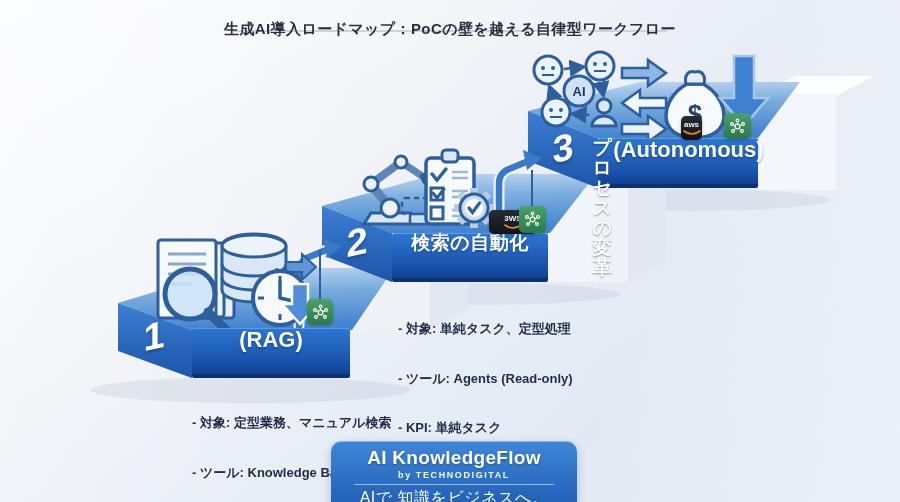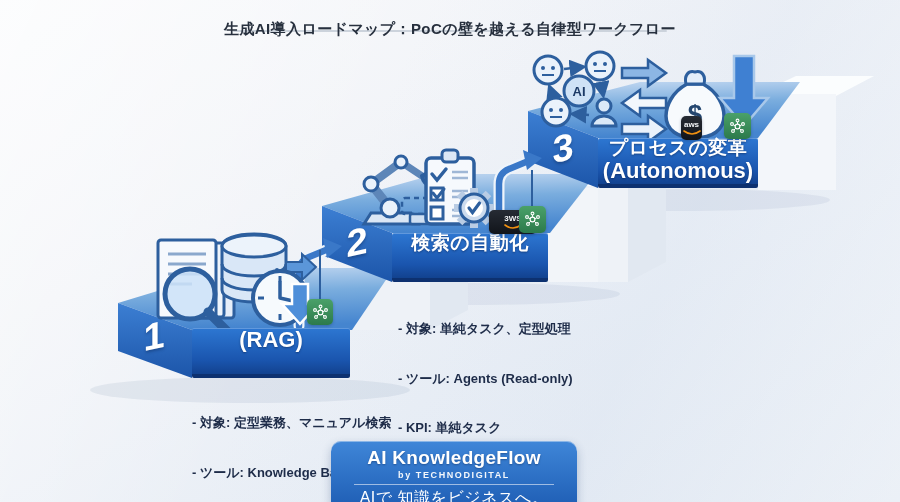--- a/index.html
+++ b/index.html
@@ -26,21 +26,21 @@
   .step-num{
     position:absolute;z-index:4;width:40px;text-align:center;color:#fff;
     font-size:38px;font-weight:800;transform:skewY(-12deg);
     text-shadow:0 2px 3px rgba(10,30,70,.35);
   }
   .num1{left:134px;top:315px;}
   .num2{left:337px;top:221px;}
   .num3{left:543px;top:127px;}
   
   .plate{
-    position:absolute;z-index:3;display:flex;flex-direction:column;gap:1px;
+    position:absolute;z-index:3;display:flex;justify-content:center;gap:1px;
     background:linear-gradient(180deg,#2d77d2 0%,#1a55ae 70%,#12428f 100%);
     border-bottom:4px solid #0d3170;border-radius:2px;color:#fff;text-align:center;
     text-shadow:0 1px 2px rgba(8,25,60,.45);
     box-shadow:inset 0 1px 0 rgba(255,255,255,.25);
   }
   .plate1{left:192px;top:328px;width:158px;height:50px;}
   .plate2{left:392px;top:233px;width:156px;height:49px;}
   .plate3{left:598px;top:138px;width:160px;height:50px;}
   .plate .l1{font-size:19px;font-weight:800;letter-spacing:.5px;line-height:1.05;}
   .plate .l2{font-size:22px;font-weight:700;line-height:1.05;}

